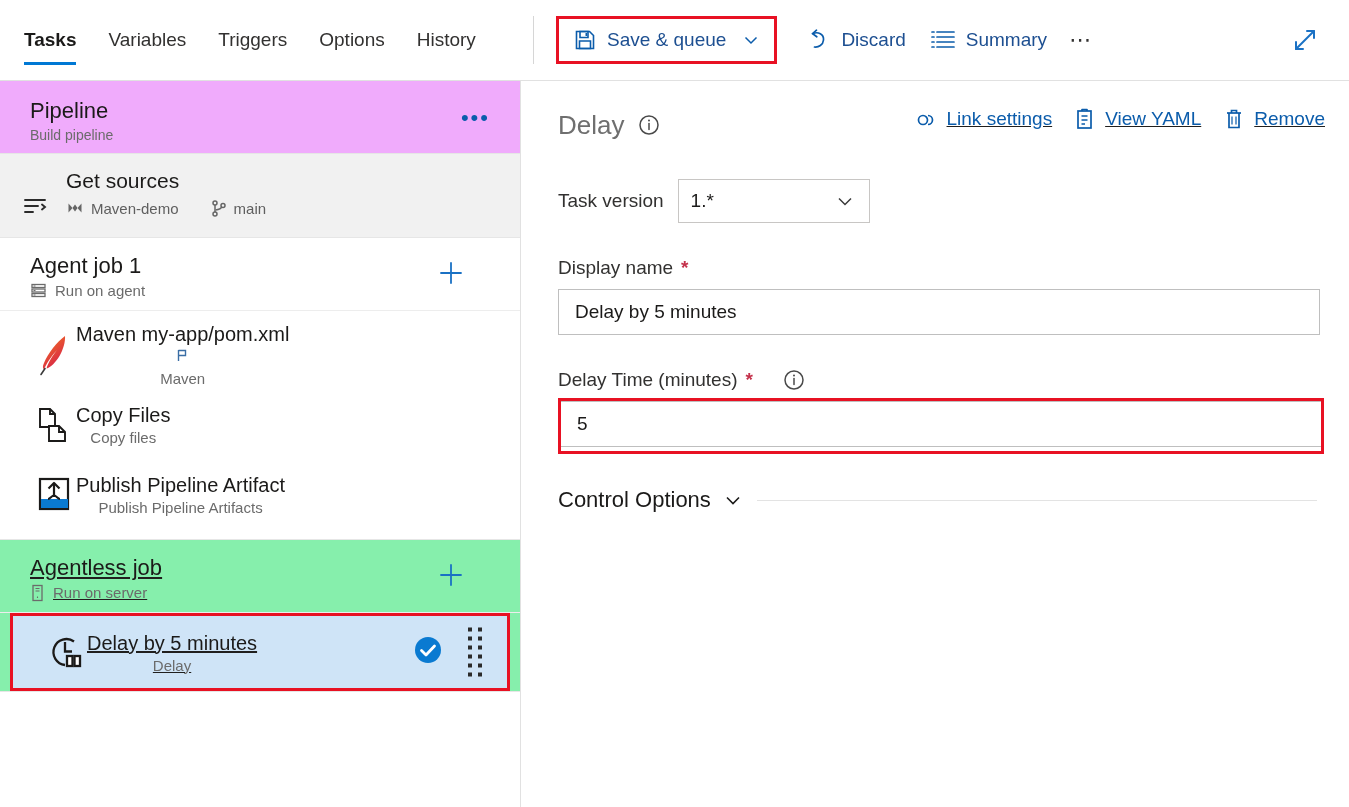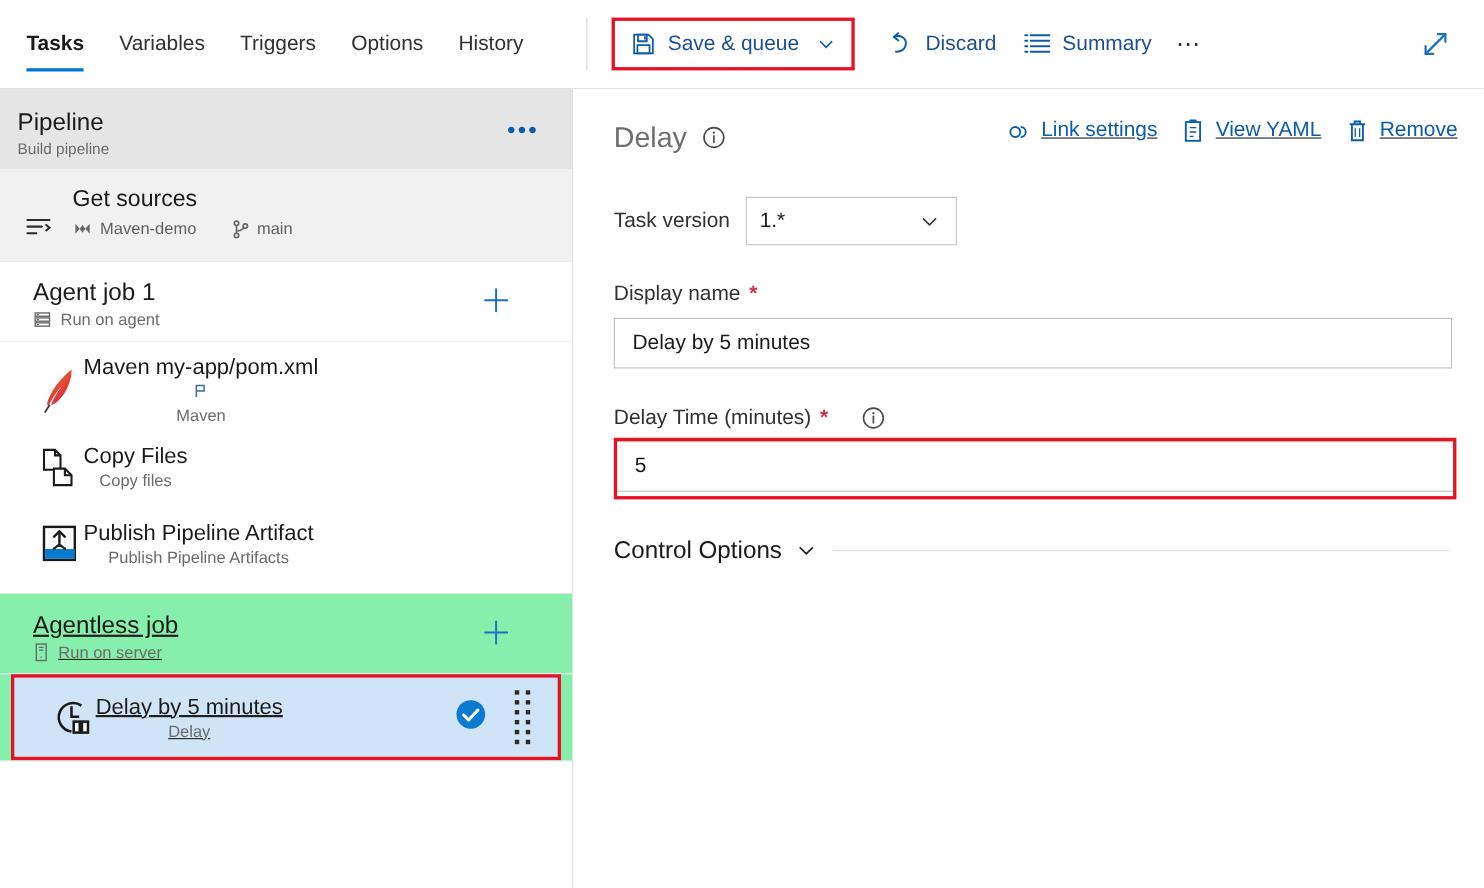--- a/index.html
+++ b/index.html
@@ -78,22 +78,22 @@
 
   
   .leftpane {
     position: absolute; left: 0; top: 81px; width: 521px; height: 726px;
     background: #ffffff;
     border-right: 1px solid #e1e1e1;
     overflow: hidden;
   }
   .pipeline-head {
     position: relative;
-    padding: 16px 20px 14px 16px; height: 73px;
-    background: #e5e5e5;
+    padding: 16px 20px 14px 30px; height: 73px;
+    background: #f0abfc;
     border-bottom: 1px solid #e6e6e6;
   }
   .pipeline-title { font-size: 22px; color: #1b1a19; line-height: 28px; }
   .pipeline-sub { font-size: 14px; color: #6b6b6b; margin-top: 2px; }
   .pipeline-more {
     position: absolute; right: 30px; top: 24px;
     color: #0b5cab; font-size: 22px; letter-spacing: 2px; cursor: pointer;
   }
 
   .getsources {
@@ -110,21 +110,21 @@
   .gs-meta { display: flex; align-items: center; gap: 8px; margin-top: 5px; font-size: 15px; color: #5f5f5f; }
   .gs-meta .grp { display: flex; align-items: center; gap: 7px; margin-right: 24px; justify-content: center; }
 
   .jobblock { background: #fff; border-bottom: 1px solid #e6e6e6; }
   .jobhead {
     position: relative; padding: 14px 20px 12px 30px; height: 73px;
     border-bottom: 1px solid #ededed;
     cursor: pointer;
   }
   .job-title { font-size: 22px; color: #1b1a19; line-height: 28px; }
-  .job-sub { display: flex; align-items: center; gap: 8px; margin-top: 2px; font-size: 15px; color: #6b6b6b; }
+  .job-sub { display: flex; gap: 8px; margin-top: 2px; font-size: 15px; color: #6b6b6b; }
   .job-add {
     position: absolute; right: 52px; top: 18px;
     width: 34px; height: 34px; cursor: pointer;
     display: flex; align-items: center; justify-content: center;
   }
 
   .tasklist { padding: 8px 0 10px 0; }
   .taskrow {
     position: relative;
     display: flex; align-items: center; 

